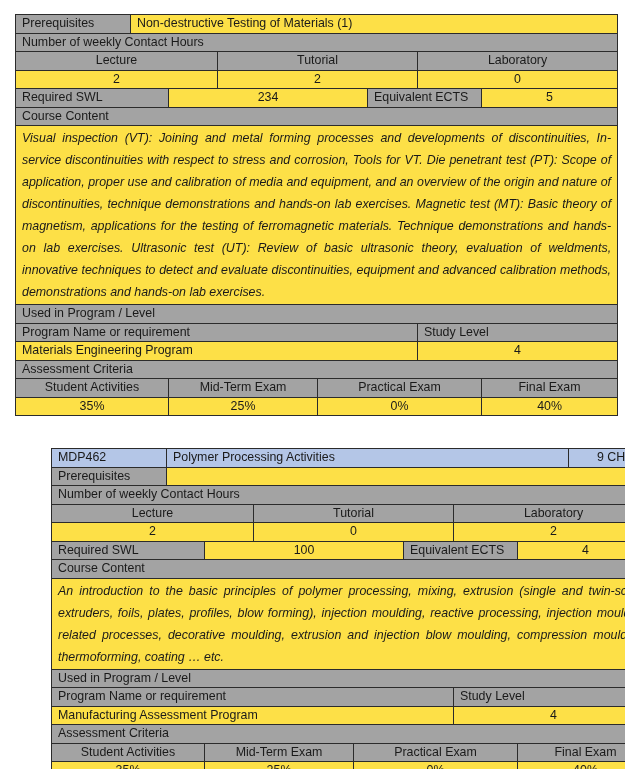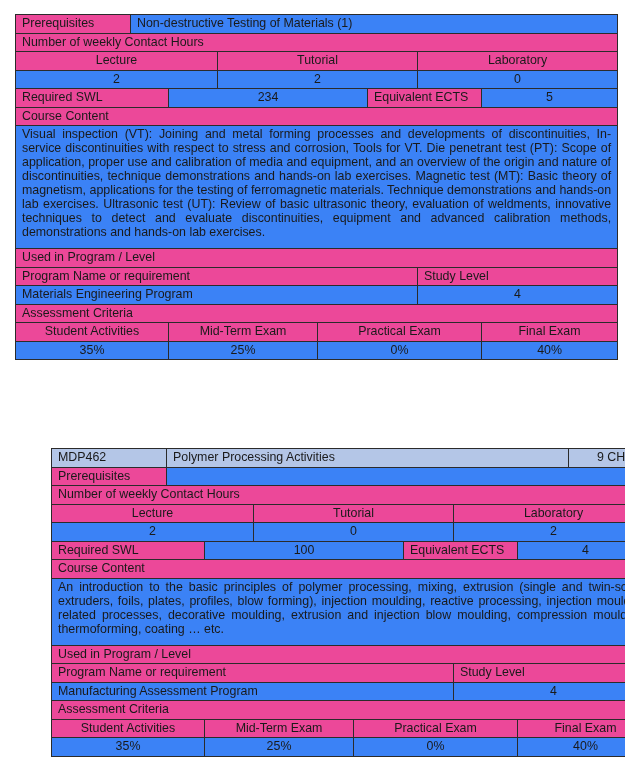--- a/index.html
+++ b/index.html
@@ -3,24 +3,24 @@
 <meta charset="utf-8">
 <style>
   html, body { margin: 0; padding: 0; background: #ffffff; }
   body { width: 625px; height: 769px; position: relative; font-family: "Liberation Sans", "DejaVu Sans", sans-serif; font-size: 12.4px; color: #1a1a1a; overflow: hidden; }
   .course { position: absolute; left: 15px; width: 602px; }
   #course-1 { top: 14px; }
   #course-2 { top: 448px; margin-left: 36px; }
   table { border-collapse: collapse; width: 602px; table-layout: fixed; }
   td { border: 1px solid #2b2b2b; padding: 0 6px; height: 17.5px; line-height: 17.5px; white-space: nowrap; overflow: hidden; vertical-align: middle; }
   .blue { background: #b4c6e7; }
-  .green { background: #ec4899; }
-  .white { background: #3b82f6; }
+  .green { background: #a3a3a3; }
+  .white { background: #fde047; }
   .center { text-align: center; }
-  .content { white-space: normal; text-align: justify; line-height: 14px; padding: 1px 6px 9px 6px; height: auto; }
+  .content { white-space: normal; text-align: justify; line-height: 22px; padding: 1px 6px 1px 6px; height: auto; font-style: italic; }
 </style>
 </head>
 <body>
 
 <div class="course" id="course-1">
   <table>
     <colgroup>
       <col style="width:115px">
         <col style="width:38px">
         <col style="width:49px">

